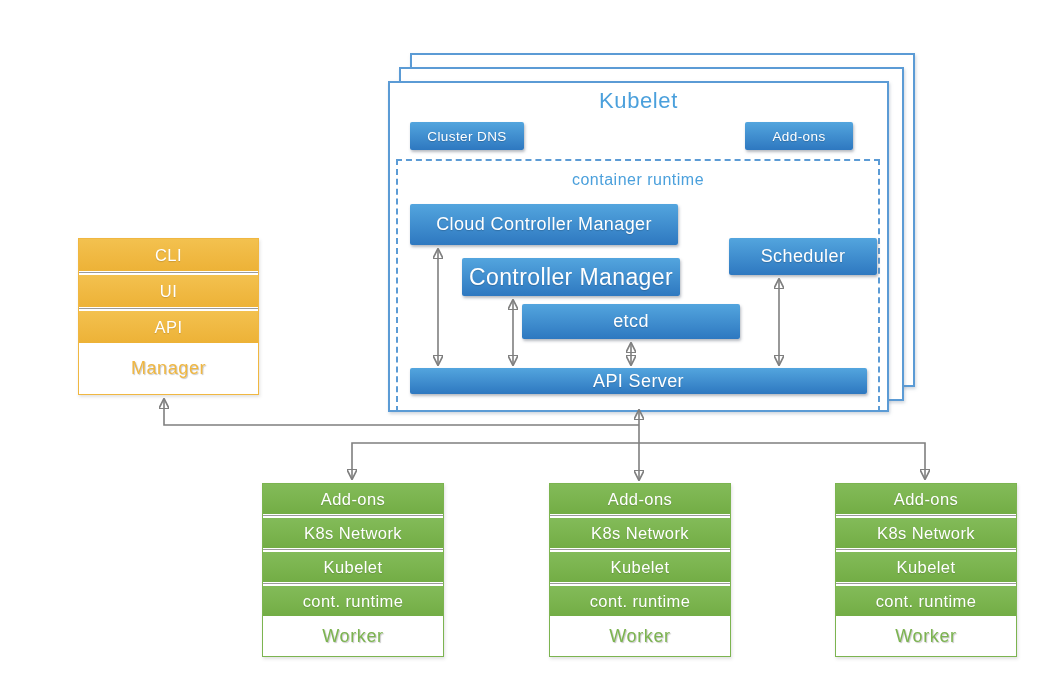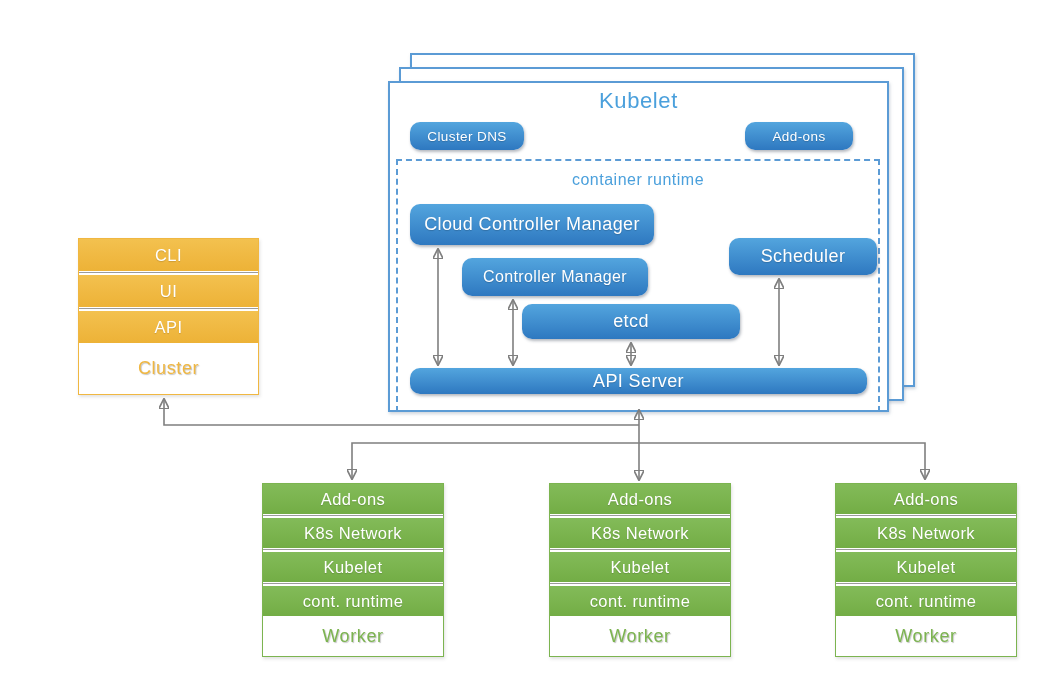--- a/index.html
+++ b/index.html
@@ -24,28 +24,28 @@
     border:2px dashed #5B9BD5;background:transparent;
   }
   .cr-title{
     position:absolute;left:396px;top:171px;width:484px;text-align:center;
     font-size:16px;color:#4BA0DC;letter-spacing:.5px;
   }
   
   .bluebox{
     position:absolute;display:flex;align-items:center;justify-content:center;
     background:linear-gradient(180deg,#53A5DE 0%,#2E78C0 100%);
-    color:#fff;border-radius:10px;
+    color:#fff;border-radius:2px;
     box-shadow:1px 2px 3px rgba(90,100,115,.45);
     text-shadow:0 1px 1px rgba(0,0,0,.18);letter-spacing:.4px;
   }
   .bb-cdns{left:410px;top:122px;width:114px;height:28px;font-size:13.5px;}
   .bb-addons{left:745px;top:122px;width:108px;height:28px;font-size:13.5px;}
-  .bb-ccm{left:410px;top:204px;width:244px;height:41px;font-size:18px;}
-  .bb-cm{left:462px;top:258px;width:186px;height:38px;font-size:16px;}
+  .bb-ccm{left:410px;top:204px;width:268px;height:41px;font-size:18px;}
+  .bb-cm{left:462px;top:258px;width:218px;height:38px;font-size:23px;text-align:center;}
   .bb-sched{left:706px;top:238px;width:148px;height:37px;font-size:18px;margin-left:23px;}
   .bb-etcd{left:522px;top:304px;width:218px;height:35px;font-size:18px;}
   .bb-api{left:410px;top:368px;width:457px;height:26px;font-size:18px;}
   
   .stack{
     position:absolute;display:flex;flex-direction:column;background:#be185d;
     box-shadow:1px 2px 3px rgba(140,140,140,.25);
   }
   .stack .row{
     display:flex;align-items:center;justify-content:center;
@@ -100,21 +100,21 @@
   <div class="bluebox bb-sched">Scheduler</div>
   <div class="bluebox bb-etcd">etcd</div>
   <div class="bluebox bb-api">API Server</div>
 
   <div class="stack access-stack">
     <div class="row">CLI</div>
     <div class="sep"></div>
     <div class="row">UI</div>
     <div class="sep"></div>
     <div class="row">API</div>
-    <div class="label">Cluster</div>
+    <div class="label">Manager</div>
   </div>
 
   <div class="stack worker-stack w1">
     <div class="row">Add-ons</div>
     <div class="sep"></div>
     <div class="row">K8s Network</div>
     <div class="sep"></div>
     <div class="row">Kubelet</div>
     <div class="sep"></div>
     <div class="row">cont. runtime</div>

